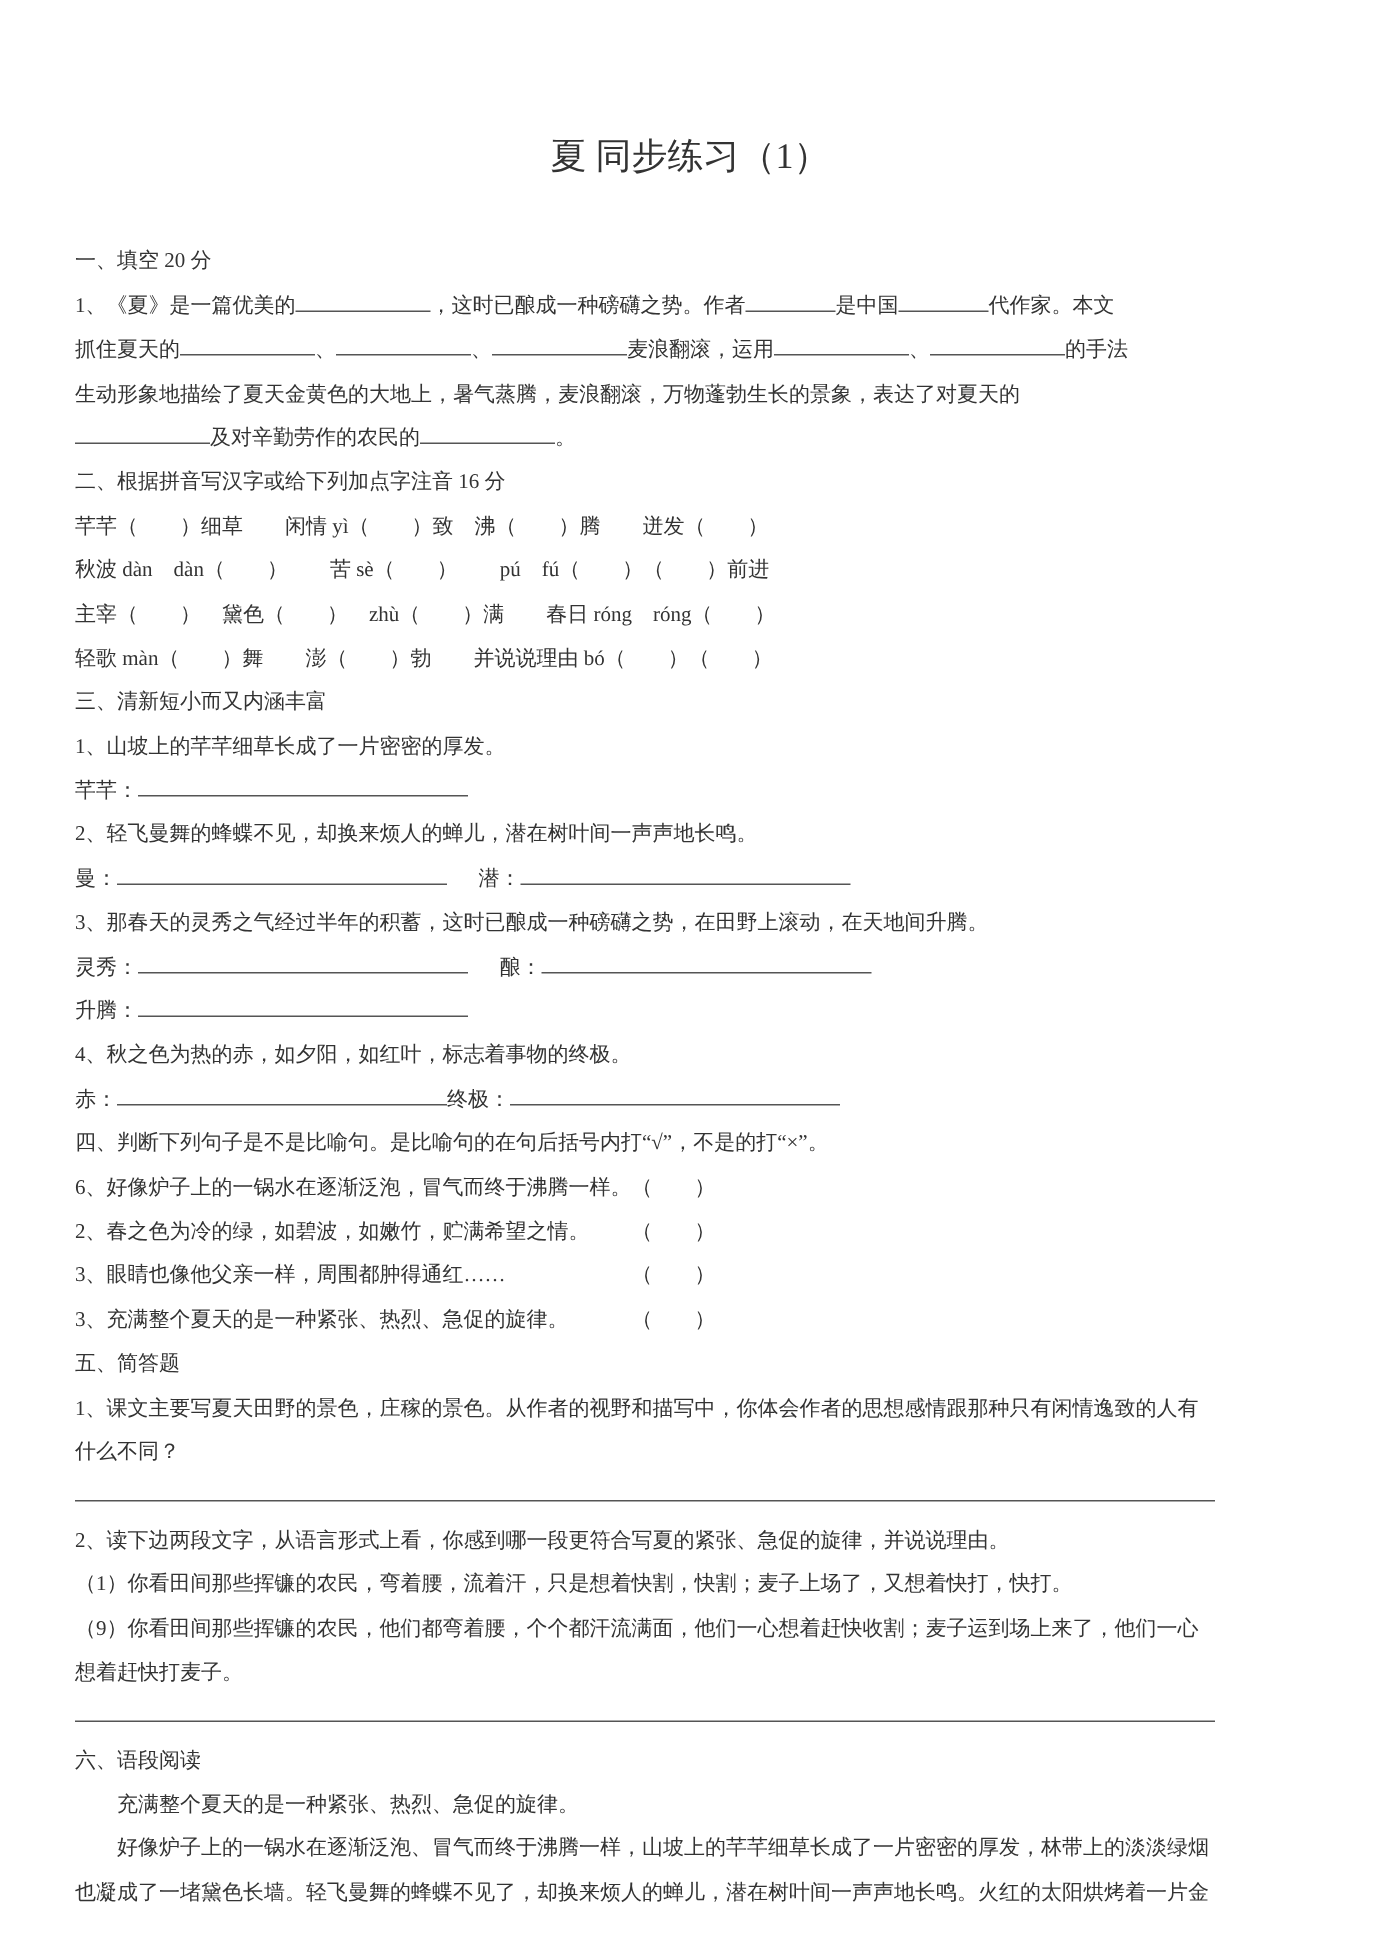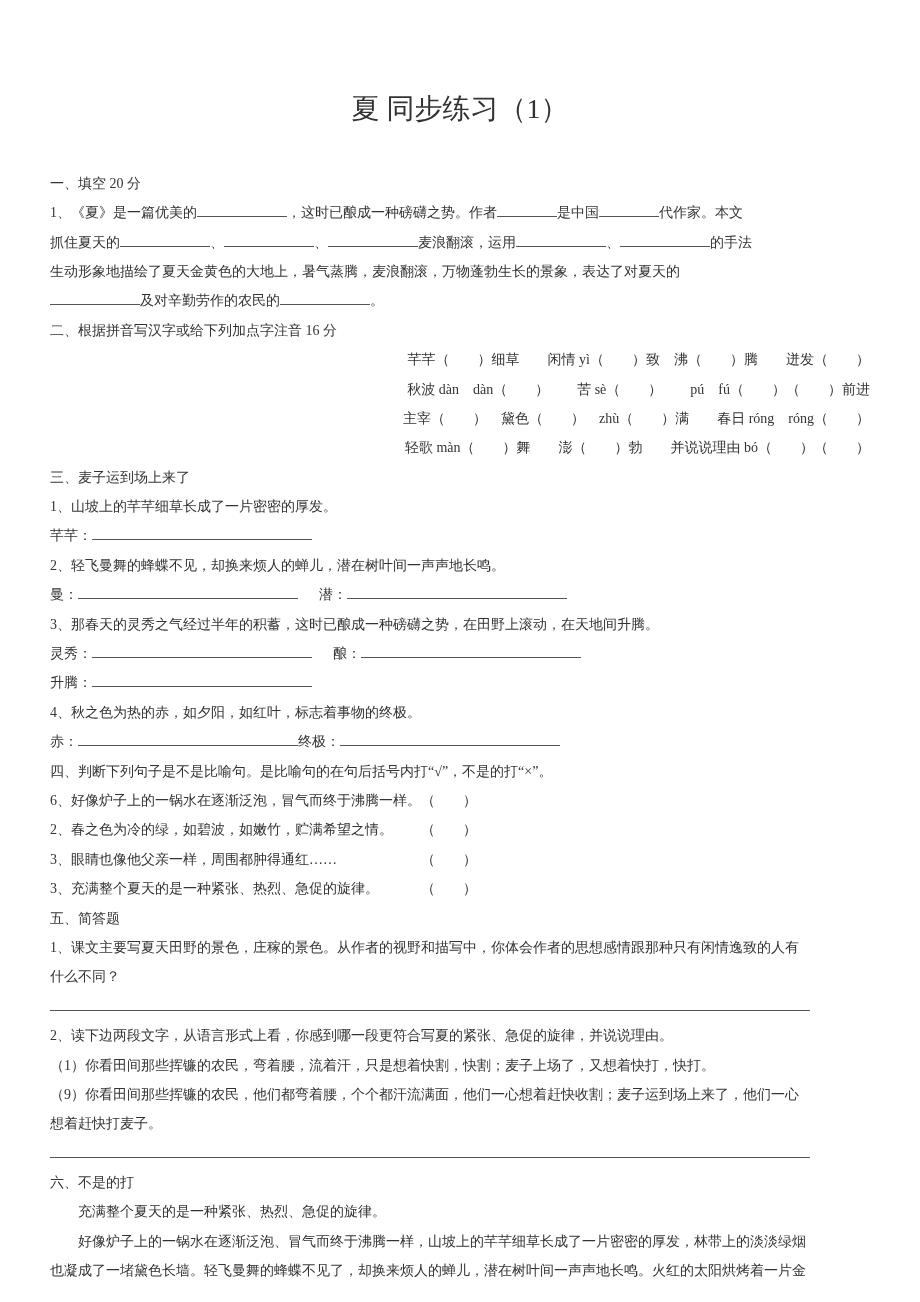--- a/index.html
+++ b/index.html
@@ -8,28 +8,28 @@
     font-family: "SimSun", "宋体", serif;
     font-size: 14px;
     line-height: 2.1;
     color: #333;
     background: #fff;
     width: 920px;
     box-sizing: border-box;
   }
   h1 {
     text-align: center;
-    font-size: 28px;
+    font-size: 24px;
     font-weight: normal;
     font-family: "SimSun", serif;
     margin: 20px 0 30px 0;
   }
   .indent1 { margin-left: 100px; }
   .indent2 { margin-left: 130px; }
-  .indent3 { margin-left: 145px; text-align: right; }
+  .indent3 { margin-left: 145px; }
   .noindent { margin-left: 0; }
   .sub { margin-left: 50px; }
   .blank-short { display:inline-block; border-bottom:1px solid #555; min-width:60px; height:1em; vertical-align: baseline; }
   .blank-med { display:inline-block; border-bottom:1px solid #555; min-width:90px; height:1em; vertical-align: baseline;}
   .blank-long { display:inline-block; border-bottom:1px solid #555; min-width:220px; height:1em; vertical-align: baseline;}
   .line { margin: 0; padding: 0; }
   .fullline { display:inline-block; border-bottom:1px solid #555; width: 760px; height:1em; }
   .space { display:inline-block; width: 1.5em; }
 </style>
 </head>
@@ -48,21 +48,21 @@
 <p class="line indent2">
   <span class="blank-med"></span><span>及对辛勤劳作的农民的</span><span class="blank-med"></span><span>。</span>
 </p>
 
 <p class="line indent2">二、根据拼音写汉字或给下列加点字注音 16 分</p>
 <p class="line indent3">芊芊（　　）细草　　闲情 yì（　　）致　沸（　　）腾　　迸发（　　）</p>
 <p class="line indent3">秋波 dàn　dàn（　　）　　苦 sè（　　）　　pú　fú（　　）（　　）前进</p>
 <p class="line indent3">主宰（　　）　黛色（　　）　zhù（　　）满　　春日 róng　róng（　　）</p>
 <p class="line indent3">轻歌 màn（　　）舞　　澎（　　）勃　　并说说理由 bó（　　）（　　）</p>
 
-<p class="line noindent">三、麦子运到场上来了</p>
+<p class="line noindent">三、清新短小而又内涵丰富</p>
 <p class="line noindent">1、山坡上的芊芊细草长成了一片密密的厚发。</p>
 <p class="line sub"><span>芊芊：</span><span class="blank-long"></span></p>
 <p class="line noindent">2、轻飞曼舞的蜂蝶不见，却换来烦人的蝉儿，潜在树叶间一声声地长鸣。</p>
 <p class="line sub"><span>曼：</span><span class="blank-long"></span><span class="space"></span><span>潜：</span><span class="blank-long"></span></p>
 <p class="line noindent">3、那春天的灵秀之气经过半年的积蓄，这时已酿成一种磅礴之势，在田野上滚动，在天地间升腾。</p>
 <p class="line sub"><span>灵秀：</span><span class="blank-long"></span><span class="space"></span><span>酿：</span><span class="blank-long"></span></p>
 <p class="line sub"><span>升腾：</span><span class="blank-long"></span></p>
 <p class="line noindent">4、秋之色为热的赤，如夕阳，如红叶，标志着事物的终极。</p>
 <p class="line sub"><span>赤：</span><span class="blank-long"></span><span>终极：</span><span class="blank-long"></span></p>
 
@@ -75,16 +75,16 @@
 <p class="line noindent">五、简答题</p>
 <p class="line noindent">1、课文主要写夏天田野的景色，庄稼的景色。从作者的视野和描写中，你体会作者的思想感情跟那种只有闲情逸致的人有</p>
 <p class="line noindent">什么不同？</p>
 <p class="line noindent"><span class="fullline"></span></p>
 <p class="line noindent">2、读下边两段文字，从语言形式上看，你感到哪一段更符合写夏的紧张、急促的旋律，并说说理由。</p>
 <p class="line noindent">（1）你看田间那些挥镰的农民，弯着腰，流着汗，只是想着快割，快割；麦子上场了，又想着快打，快打。</p>
 <p class="line noindent">（9）你看田间那些挥镰的农民，他们都弯着腰，个个都汗流满面，他们一心想着赶快收割；麦子运到场上来了，他们一心</p>
 <p class="line noindent">想着赶快打麦子。</p>
 <p class="line noindent"><span class="fullline"></span></p>
 
-<p class="line noindent">六、不是的打</p>
+<p class="line noindent">六、语段阅读</p>
 <p class="line noindent" style="text-indent:2em">充满整个夏天的是一种紧张、热烈、急促的旋律。</p>
 <p class="line noindent" style="text-indent:2em">好像炉子上的一锅水在逐渐泛泡、冒气而终于沸腾一样，山坡上的芊芊细草长成了一片密密的厚发，林带上的淡淡绿烟</p>
 <p class="line noindent">也凝成了一堵黛色长墙。轻飞曼舞的蜂蝶不见了，却换来烦人的蝉儿，潜在树叶间一声声地长鸣。火红的太阳烘烤着一片金</p>
 
 </body></html>

